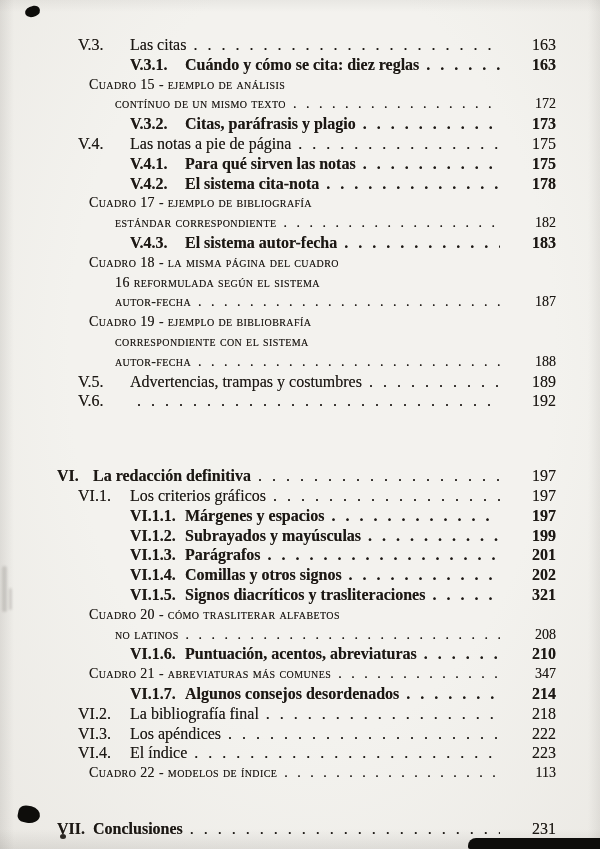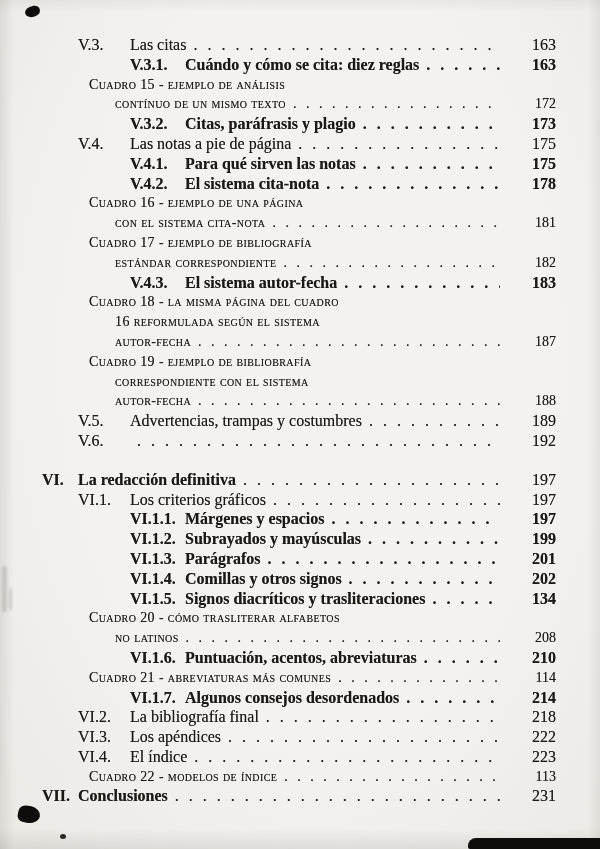--- a/index.html
+++ b/index.html
@@ -42,29 +42,29 @@
     flex: 1 1 auto;
     overflow: hidden;
     white-space: nowrap;
     min-width: 10px;
     margin: 0 2px 0 7px;
   }
   .leader::after {
     content: ". . . . . . . . . . . . . . . . . . . . . . . . . . . . . . . . . . . . . . . . . . . . . . . . . . . . . . . . . . . . . . . . . . . . . . . . . . . .";
     letter-spacing: 3px;
   }
-  .entry.chapter .row    { padding-left: 42px; }
+  .entry.chapter .row    { padding-left: 57px; }
   .entry.section .row    { padding-left: 78px; }
   .entry.subsection .row { padding-left: 130px; font-weight: bold; }
   .entry.box .row        { padding-left: 89px; font-size: 14px; }
   .entry.box .row.cont   { padding-left: 115px; }
   .entry.chapter .num    { width: 36px; font-weight: 700; }
   .entry.section .num    { width: 52px; }
   .entry.subsection .num { width: 55px; }
-  .entry.chapter .txt    { font-weight: 700; }
+  .entry.chapter .txt    { font-weight: 700; margin-top: 36px; }
   .entry.box .txt {
     font-variant: small-caps;
     letter-spacing: 0.4px;
   }
   .entry.gap { margin-top: 19px; }
 
   
   .ink { position: absolute; background: #0e0d0b; }
   .ink-tl {
     left: 25px; top: 6px; width: 15px; height: 11px;
@@ -155,30 +155,20 @@
       <div class="entry subsection">
         <div class="row">
           <span class="num">V.4.2.</span>
           <span class="txt">El sistema cita-nota</span>
           <span class="leader"></span>
           <span class="pg">178</span>
         </div>
       </div>
       <div class="entry box">
         <div class="row">
-          <span class="txt">Cuadro 16 - ejemplo de una página</span>
-        </div>
-        <div class="row cont">
-          <span class="txt">con el sistema cita-nota</span>
-          <span class="leader"></span>
-          <span class="pg">181</span>
-        </div>
-      </div>
-      <div class="entry box">
-        <div class="row">
           <span class="txt">Cuadro 17 - ejemplo de bibliografía</span>
         </div>
         <div class="row cont">
           <span class="txt">estándar correspondiente</span>
           <span class="leader"></span>
           <span class="pg">182</span>
         </div>
       </div>
       <div class="entry subsection">
         <div class="row">
@@ -275,21 +265,21 @@
           <span class="txt">Comillas y otros signos</span>
           <span class="leader"></span>
           <span class="pg">202</span>
         </div>
       </div>
       <div class="entry subsection">
         <div class="row">
           <span class="num">VI.1.5.</span>
           <span class="txt">Signos diacríticos y trasliteraciones</span>
           <span class="leader"></span>
-          <span class="pg">134</span>
+          <span class="pg">321</span>
         </div>
       </div>
       <div class="entry box">
         <div class="row">
           <span class="txt">Cuadro 20 - cómo trasliterar alfabetos</span>
         </div>
         <div class="row cont">
           <span class="txt">no latinos</span>
           <span class="leader"></span>
           <span class="pg">208</span>
@@ -300,21 +290,21 @@
           <span class="num">VI.1.6.</span>
           <span class="txt">Puntuación, acentos, abreviaturas</span>
           <span class="leader"></span>
           <span class="pg">210</span>
         </div>
       </div>
       <div class="entry box">
         <div class="row">
           <span class="txt">Cuadro 21 - abreviaturas más comunes</span>
           <span class="leader"></span>
-          <span class="pg">114</span>
+          <span class="pg">347</span>
         </div>
       </div>
       <div class="entry subsection">
         <div class="row">
           <span class="num">VI.1.7.</span>
           <span class="txt">Algunos consejos desordenados</span>
           <span class="leader"></span>
           <span class="pg">214</span>
         </div>
       </div>

